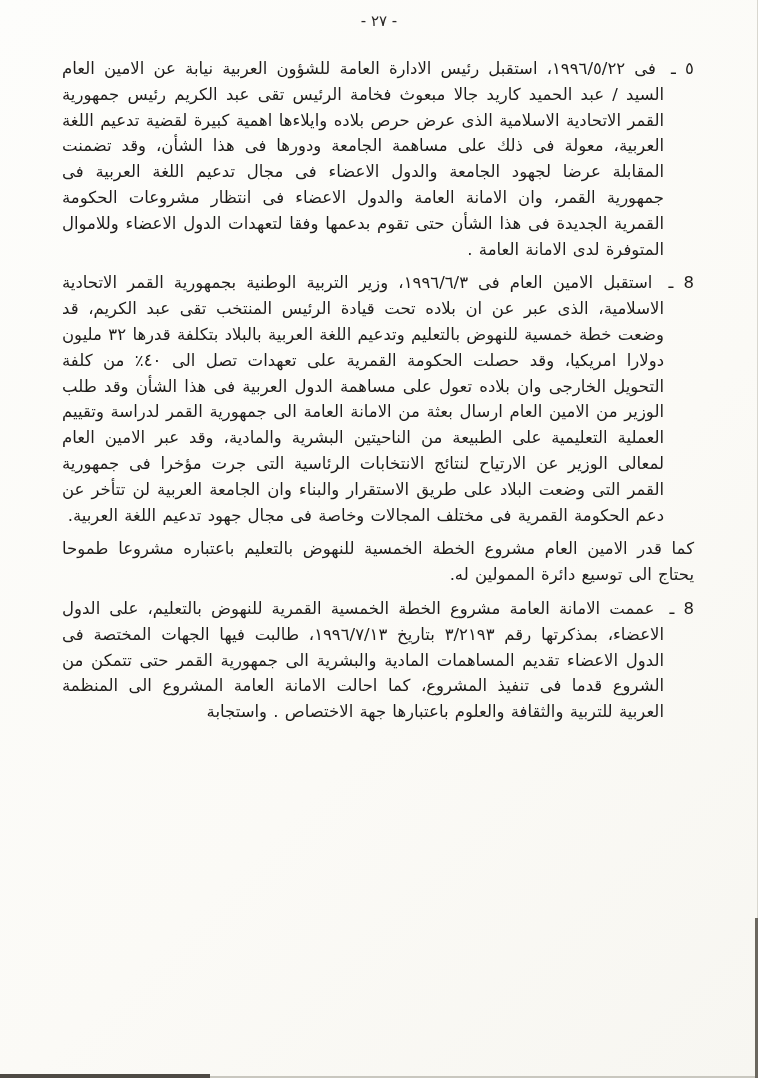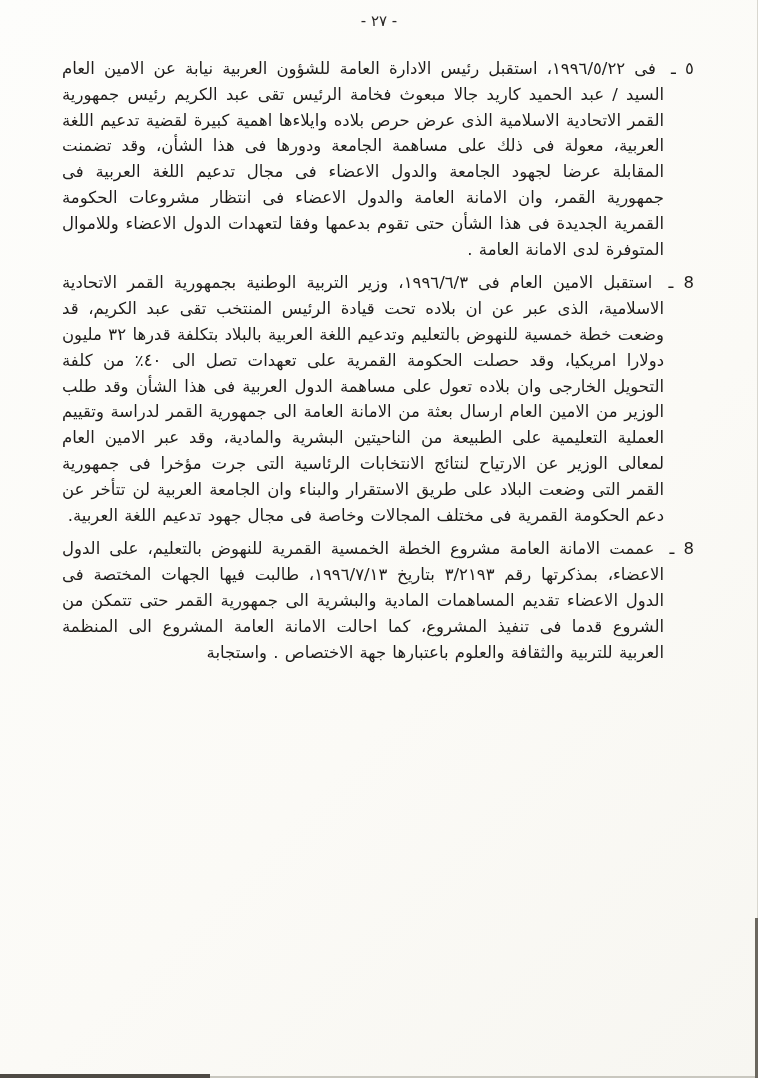--- a/index.html
+++ b/index.html
@@ -80,20 +80,23 @@
     <p class="para">
       <span class="marker">٥ ـ</span>
       <span>فى ١٩٩٦/٥/٢٢، استقبل رئيس الادارة العامة للشؤون العربية نيابة عن الامين العام السيد / عبد الحميد كاريد جالا مبعوث فخامة الرئيس تقى عبد الكريم رئيس جمهورية القمر الاتحادية الاسلامية الذى عرض حرص بلاده وايلاءها اهمية كبيرة لقضية تدعيم اللغة العربية، معولة فى ذلك على مساهمة الجامعة ودورها فى هذا الشأن، وقد تضمنت المقابلة عرضا لجهود الجامعة والدول الاعضاء فى مجال تدعيم اللغة العربية فى جمهورية القمر، وان الامانة العامة والدول الاعضاء فى انتظار مشروعات الحكومة القمرية الجديدة فى هذا الشأن حتى تقوم بدعمها وفقا لتعهدات الدول الاعضاء وللاموال المتوفرة لدى الامانة العامة .</span>
     </p>
 
     <p class="para">
       <span class="marker">8 ـ</span>
       <span>استقبل الامين العام فى ١٩٩٦/٦/٣، وزير التربية الوطنية بجمهورية القمر الاتحادية الاسلامية، الذى عبر عن ان بلاده تحت قيادة الرئيس المنتخب تقى عبد الكريم، قد وضعت خطة خمسية للنهوض بالتعليم وتدعيم اللغة العربية بالبلاد بتكلفة قدرها ٣٢ مليون دولارا امريكيا، وقد حصلت الحكومة القمرية على تعهدات تصل الى ٤٠٪ من كلفة التحويل الخارجى وان بلاده تعول على مساهمة الدول العربية فى هذا الشأن وقد طلب الوزير من الامين العام ارسال بعثة من الامانة العامة الى جمهورية القمر لدراسة وتقييم العملية التعليمية على الطبيعة من الناحيتين البشرية والمادية، وقد عبر الامين العام لمعالى الوزير عن الارتياح لنتائج الانتخابات الرئاسية التى جرت مؤخرا فى جمهورية القمر التى وضعت البلاد على طريق الاستقرار والبناء وان الجامعة العربية لن تتأخر عن دعم الحكومة القمرية فى مختلف المجالات وخاصة فى مجال جهود تدعيم اللغة العربية.</span>
     </p>
 
+    <p class="para no-marker">
+      <span>كما قدر الامين العام مشروع الخطة الخمسية للنهوض بالتعليم باعتباره مشروعا طموحا يحتاج الى توسيع دائرة الممولين له.</span>
+    </p>
 
     <p class="para">
       <span class="marker">8 ـ</span>
       <span>عممت الامانة العامة مشروع الخطة الخمسية القمرية للنهوض بالتعليم، على الدول الاعضاء، بمذكرتها رقم ٣/٢١٩٣ بتاريخ ١٩٩٦/٧/١٣، طالبت فيها الجهات المختصة فى الدول الاعضاء تقديم المساهمات المادية والبشرية الى جمهورية القمر حتى تتمكن من الشروع قدما فى تنفيذ المشروع، كما احالت الامانة العامة المشروع الى المنظمة العربية للتربية والثقافة والعلوم باعتبارها جهة الاختصاص . واستجابة</span>
     </p>
 
   </div>
 
   <div class="scan-right-faint"></div>
   <div class="scan-bottom-faint"></div>

